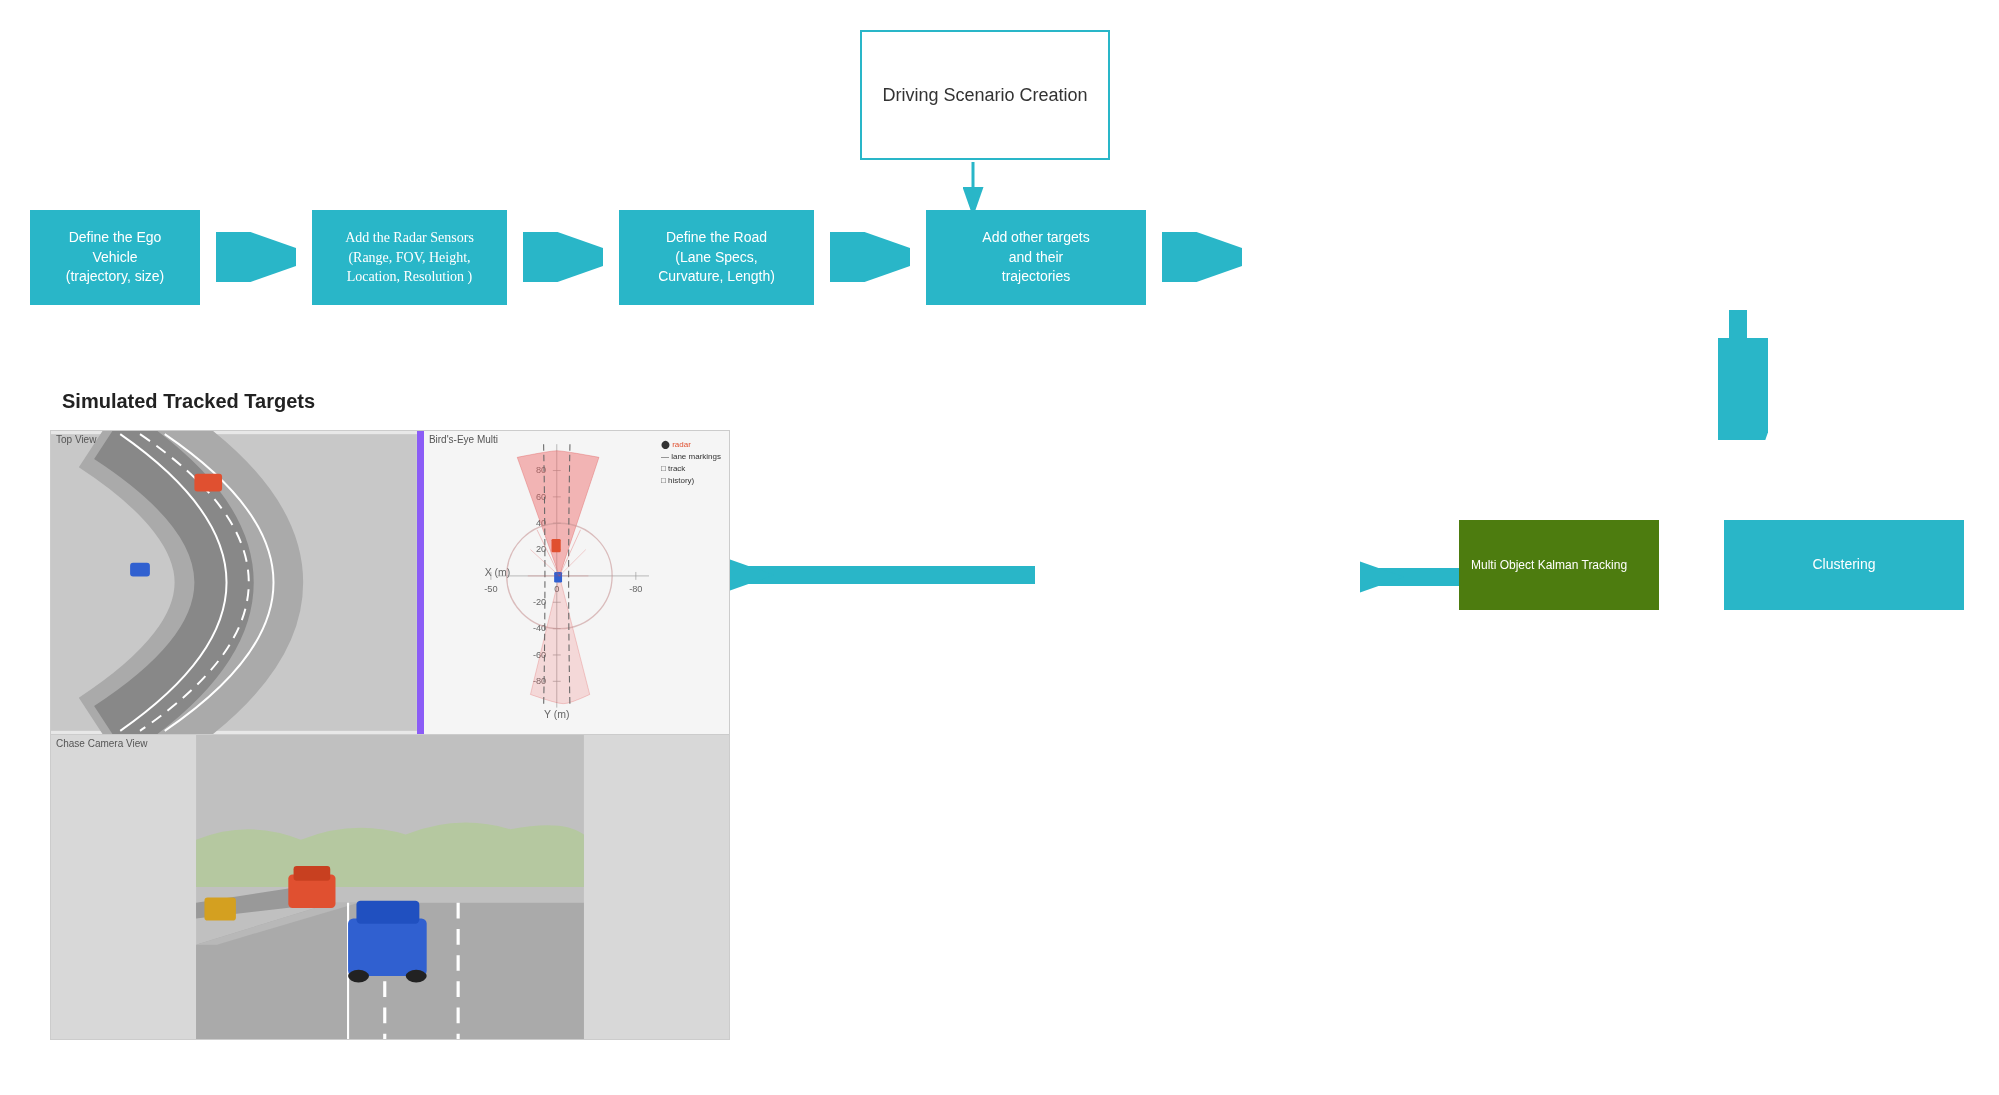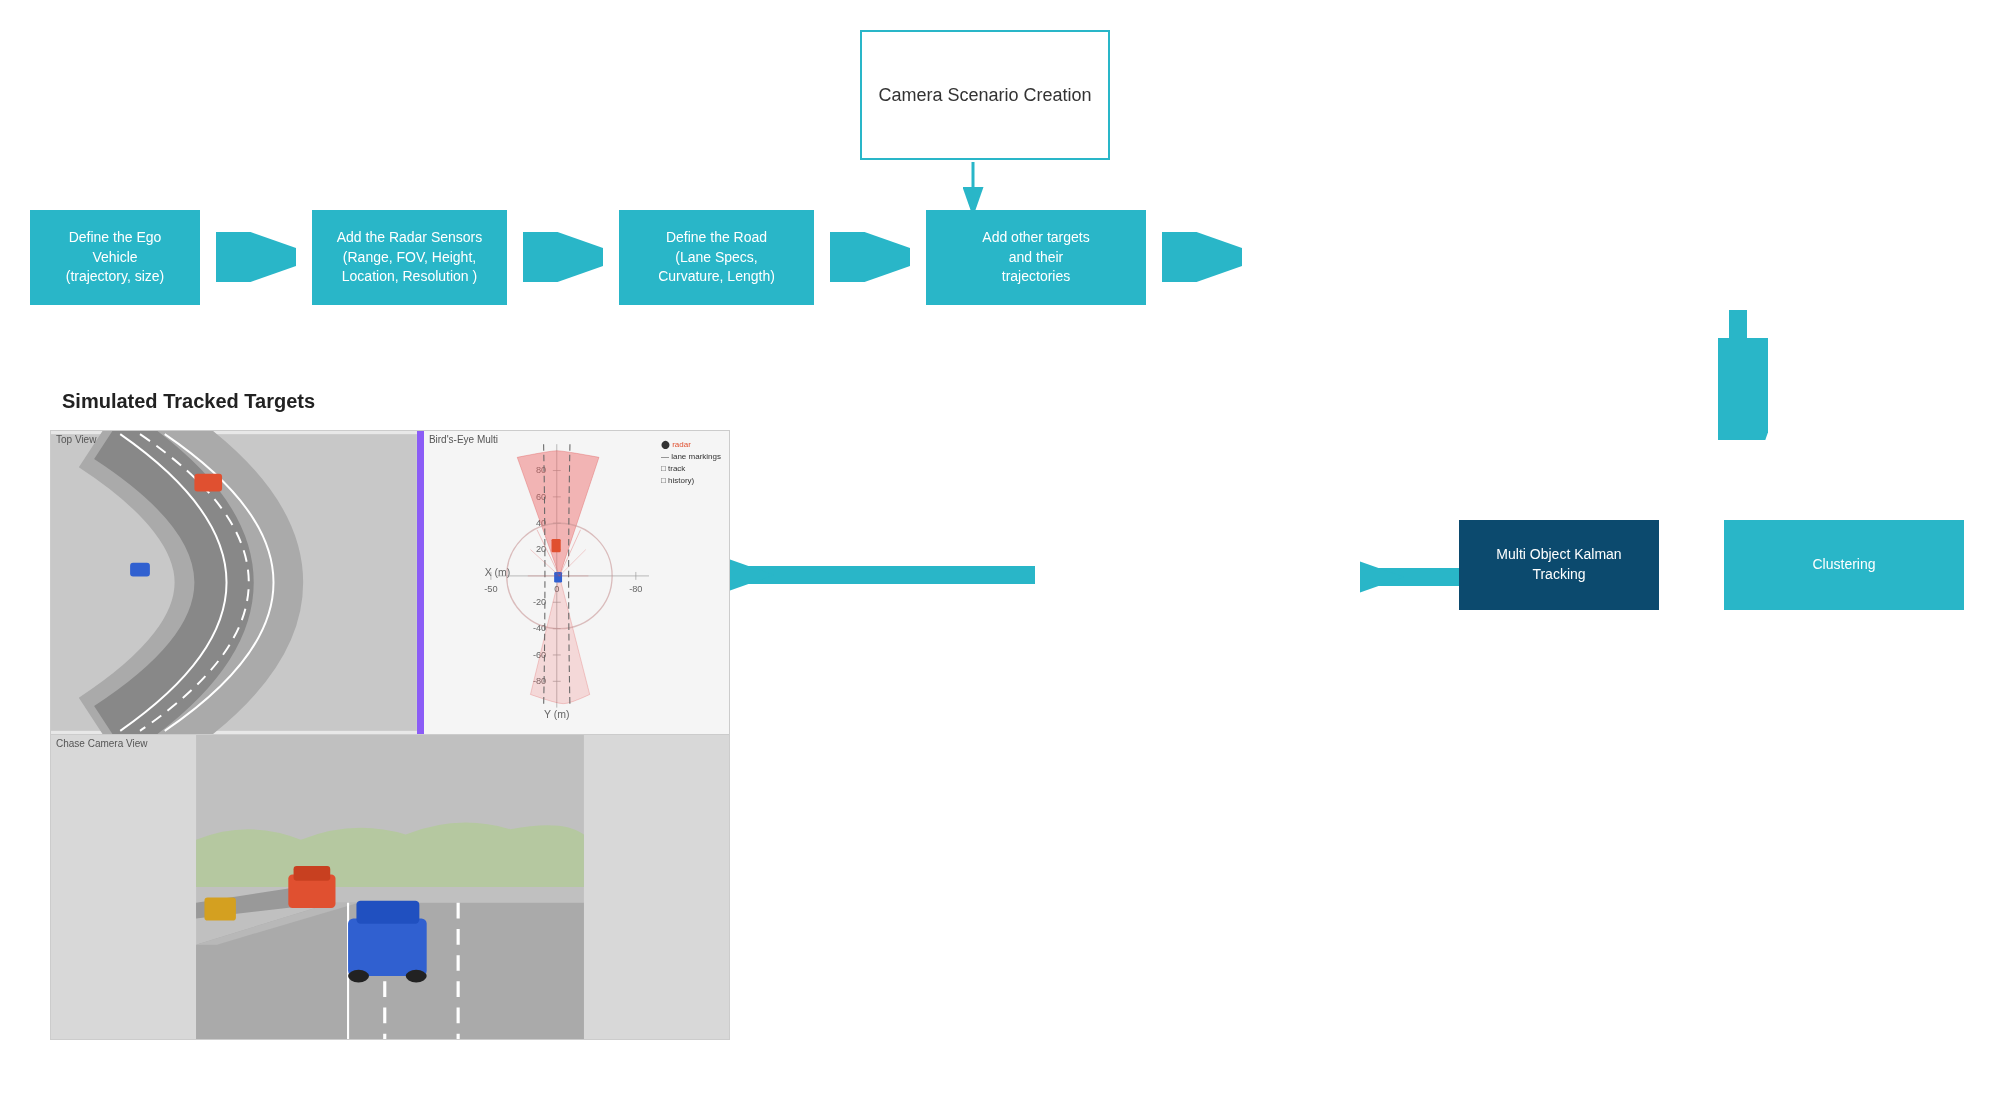--- a/index.html
+++ b/index.html
@@ -77,23 +77,23 @@
       justify-content: center;
       line-height: 1.4;
     }
 
     .kalman-box {
       position: absolute;
       top: 520px;
       right: 340px;
       width: 200px;
       min-height: 90px;
-      background: #0c4a6e;
+      background: #4d7c0f;
       color: #fff;
-      font-size: 14px;
+      font-size: 12px;
       text-align: center;
       padding: 18px 12px;
       display: flex;
       align-items: center;
       justify-content: flex-start;
       line-height: 1.4;
     }
 
     
     .section-title {
@@ -162,21 +162,21 @@
       color: #333;
       line-height: 1.5;
     }
   </style>
 </head>
 <body>
 
 <div class="page-container">
 
   <div class="top-box">
-    <span>Camera Scenario Creation</span>
+    <span>Driving Scenario Creation</span>
   </div>
 
   <svg style="position:absolute;top:162px;left:958px;" width="60" height="50">
     <defs>
       <marker id="arrowhead-down" markerWidth="10" markerHeight="7" refX="5" refY="3.5" orient="auto">
         <polygon points="0 0, 10 3.5, 0 7" fill="#29b6c8"></polygon>
       </marker>
     </defs>
     <line x1="15" y1="0" x2="15" y2="40" stroke="#29b6c8" stroke-width="3" marker-end="url(#arrowhead-down)"></line>
   </svg>
@@ -189,21 +189,21 @@
 
     <svg width="80" height="50" style="flex-shrink:0;">
       <defs>
         <marker id="ah1" markerWidth="10" markerHeight="7" refX="8" refY="3.5" orient="auto">
           <polygon points="0 0, 10 3.5, 0 7" fill="#29b6c8"></polygon>
         </marker>
       </defs>
       <line x1="5" y1="25" x2="70" y2="25" stroke="#29b6c8" stroke-width="18" marker-end="url(#ah1)"></line>
     </svg>
 
-    <div class="flow-box" style="width:195px;">
+    <div class="flow-box" style="width:195px;font-family:Liberation Serif, serif;">
       <span>Add the Radar Sensors<br>(Range, FOV, Height,<br>Location, Resolution )</span>
     </div>
 
     <svg width="80" height="50" style="flex-shrink:0;">
       <defs>
         <marker id="ah2" markerWidth="10" markerHeight="7" refX="8" refY="3.5" orient="auto">
           <polygon points="0 0, 10 3.5, 0 7" fill="#29b6c8"></polygon>
         </marker>
       </defs>
       <line x1="5" y1="25" x2="70" y2="25" stroke="#29b6c8" stroke-width="18" marker-end="url(#ah2)"></line>

